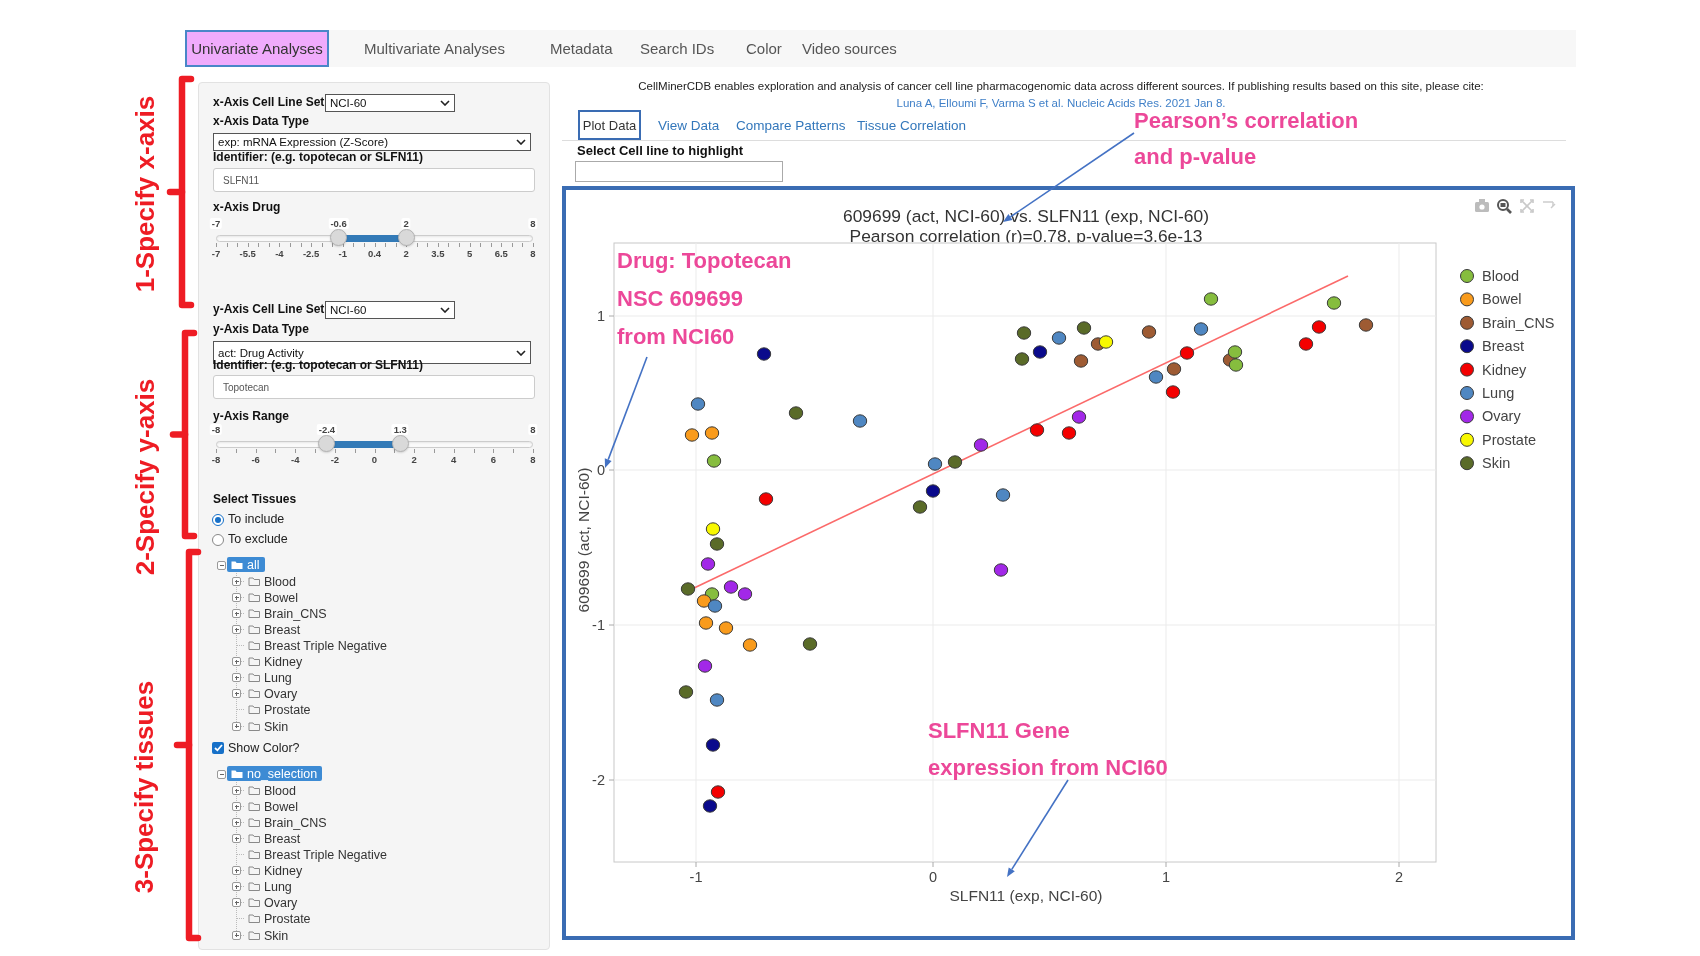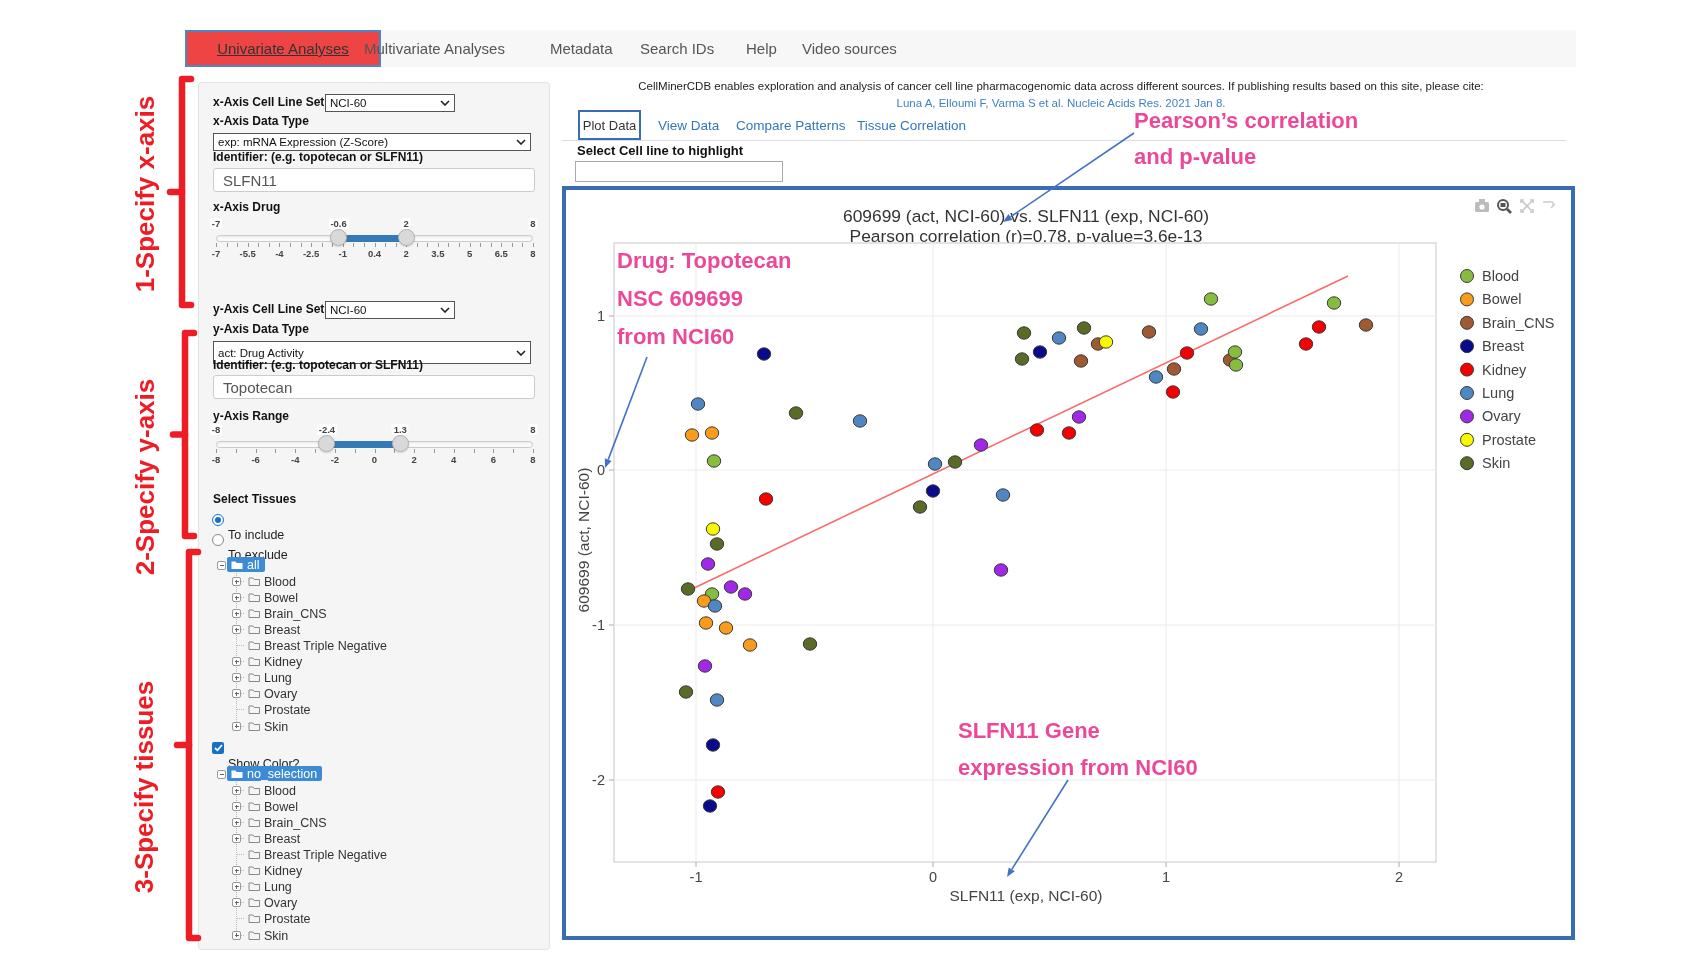--- a/index.html
+++ b/index.html
@@ -1,45 +1,45 @@
 <!DOCTYPE html>
 <html><head>
 <meta charset="utf-8">
 <style>
 * { margin:0; padding:0; box-sizing:border-box; }
 body { width:1700px; height:956px; position:relative; background:#ffffff;
        font-family:"Liberation Sans", sans-serif; overflow:hidden; }
 
 .nav { position:absolute; left:185px; top:30px; width:1391px; height:37px; background:#f7f7f7; }
-.navtab { position:absolute; left:0; top:0; width:196px; height:37px; background:#ef4444;
-  border:2px solid #4a86c8; color:#333; font-size:15px; display:flex; align-items:center; justify-content:center;text-decoration:underline; }
+.navtab { position:absolute; left:0; top:0; width:144px; height:37px; background:#f0abfc;
+  border:2px solid #4a86c8; color:#333; font-size:15px; display:flex; align-items:center; justify-content:center; }
 .navitem { position:absolute; top:0; height:37px; display:flex; align-items:center; color:#555; font-size:15px; }
 
 .panel { position:absolute; left:198px; top:82px; width:352px; height:868px; background:#f5f5f5;
   border:1px solid #e2e2e2; border-radius:4px; }
 .lb { position:absolute; font-weight:bold; color:#111; white-space:nowrap; }
 .sel { position:absolute; background:#fff; border:1px solid #555; display:flex; align-items:center;
   font-size:11.5px; color:#111; padding:8px 4px; white-space:nowrap; }
 .sel span { flex:1; overflow:hidden; }
 .sel .car { flex:none; }
 .inp { position:absolute; background:#fff; border:1px solid #ccc; border-radius:3px; display:flex; align-items:center; }
-.inp span { font-size:15px; color:#555; padding-left:9px; }
+.inp span { font-size:10px; color:#555; padding-left:9px; }
 .sliderval { position:absolute; transform:translateX(-50%); font-size:9.5px; font-weight:bold; color:#444;
   background:#fff; border-radius:2px; padding:0 2px; line-height:11px; }
 .track { position:absolute; height:7px; background:#fafafa; border:1px solid #ccc; border-radius:4px;
   box-shadow:inset 0 1px 2px rgba(0,0,0,.08); }
 .trackfill { position:absolute; height:7px; background:#337ab7; border-radius:2px; }
 .stick { position:absolute; width:1px; height:4px; background:#999; }
 .sticklab { position:absolute; transform:translateX(-50%); font-size:9.5px; font-weight:bold; color:#444; }
 .handle { position:absolute; width:17px; height:17px; border-radius:50%; background:#d9d9d9; border:1px solid #b3b3b3;
   box-shadow:0 1px 2px rgba(0,0,0,.15); }
 .radio { position:absolute; width:12px; height:12px; border-radius:50%; border:1px solid #888; background:#fff; }
 .radio.checked { border:1px solid #1670c8; }
 .radio.checked::after { content:''; position:absolute; left:2px; top:2px; width:6px; height:6px; border-radius:50%; background:#1670c8; }
-.rlab { position:absolute; font-size:12.5px; color:#222;margin-top:16px; }
+.rlab { position:absolute; font-size:12.5px; color:#222; }
 .cbox { position:absolute; width:12px; height:12px; border-radius:2px; background:#1670c8; display:flex; align-items:center; justify-content:center; }
 
 .tgl { position:absolute; width:9px; height:9px; background:#fdfdfd; border:1px solid #999; border-radius:2px; }
 .tgl.plus::before { content:''; position:absolute; left:1.5px; top:3px; width:4px; height:1px; background:#666; }
 .tgl.plus::after { content:''; position:absolute; left:3px; top:1.5px; width:1px; height:4px; background:#666; }
 .tgl.minus::before { content:''; position:absolute; left:1.5px; top:3px; width:4px; height:1px; background:#666; }
 .chip { position:absolute; background:#3d8bd4; color:#fff; font-size:12.5px; border-radius:2px;
   padding:0 5px 0 4px; height:15px; display:flex; align-items:center; white-space:nowrap; }
 .trow { position:absolute; font-size:12.5px; color:#333; white-space:nowrap; }
 .dotv { position:absolute; width:0; border-left:1px dotted #bbb; }
@@ -58,21 +58,21 @@
 .psub { position:absolute; left:566px; top:226px; width:920px; text-align:center; font-size:17.4px; color:#333; }
 .ann { position:absolute; font-weight:bold; color:#ec4899; line-height:38px; font-size:22px; white-space:nowrap; }
 </style>
 </head>
 <body>
 <div class="nav">
   <div class="navtab">Univariate Analyses</div>
   <div class="navitem" style="left:179px">Multivariate Analyses</div>
   <div class="navitem" style="left:365px">Metadata</div>
   <div class="navitem" style="left:455px">Search IDs</div>
-  <div class="navitem" style="left:561px">Help</div>
+  <div class="navitem" style="left:561px">Color</div>
   <div class="navitem" style="left:617px">Video sources</div>
 </div>
 <div class="panel"></div>
 <div class="lb" style="left:213px;top:95px;font-size:12px">x-Axis Cell Line Set</div>
 <div class="sel" style="left:325px;top:94px;width:130px;height:15px">
     <span>NCI-60</span>
     <svg class="car" width="10" height="6" viewBox="0 0 10 6">
       <path d="M1 1 L5 5 L9 1" stroke="#222" stroke-width="1.6" fill="none"></path>
     </svg>
   </div>
@@ -442,21 +442,21 @@
 <text x="916" y="207.9999999999999" font-family="Liberation Sans, sans-serif" font-size="14.5" fill="#444">Lung</text>
 <circle cx="901" cy="226.39999999999986" r="6.5" fill="#a228e8" stroke="#3a3a3a" stroke-width="1"></circle>
 <text x="916" y="231.39999999999986" font-family="Liberation Sans, sans-serif" font-size="14.5" fill="#444">Ovary</text>
 <circle cx="901" cy="249.79999999999984" r="6.5" fill="#f8f800" stroke="#3a3a3a" stroke-width="1"></circle>
 <text x="916" y="254.79999999999984" font-family="Liberation Sans, sans-serif" font-size="14.5" fill="#444">Prostate</text>
 <circle cx="901" cy="273.1999999999998" r="6.5" fill="#5a6b28" stroke="#3a3a3a" stroke-width="1"></circle>
 <text x="916" y="278.1999999999998" font-family="Liberation Sans, sans-serif" font-size="14.5" fill="#444">Skin</text>
 </svg>
 <div class="ann" style="left:1134px;top:103px;line-height:36px">Pearson’s correlation<br>and p-value</div>
 <div class="ann" style="left:617px;top:242px">Drug: Topotecan<br>NSC 609699<br>from NCI60</div>
-<div class="ann" style="left:958px;top:712px;line-height:37px">SLFN11 Gene<br>expression from NCI60</div>
+<div class="ann" style="left:928px;top:712px;line-height:37px">SLFN11 Gene<br>expression from NCI60</div>
 <div class="ann" style="left:137px;top:0;color:#ee1c24;font-size:26px;transform:translate(-50%,-50%) rotate(-90deg);left:145px;top:194px;line-height:28px">1-Specify x-axis</div>
 <div class="ann" style="color:#ee1c24;font-size:26px;transform:translate(-50%,-50%) rotate(-90deg);left:145px;top:477px;line-height:28px">2-Specify y-axis</div>
 <div class="ann" style="color:#ee1c24;font-size:26px;transform:translate(-50%,-50%) rotate(-90deg);left:144px;top:787px;line-height:28px">3-Specify tissues</div>
 <svg width="1700" height="956" style="position:absolute;left:0;top:0;pointer-events:none">
 <line x1="1134" y1="133" x2="1010.4" y2="216.9" stroke="#4472c4" stroke-width="1.6"></line>
     <polygon points="1003,222 1008.4,214.0 1012.5,219.9" fill="#4472c4"></polygon>
 <line x1="647" y1="357" x2="608.2" y2="459.6" stroke="#4472c4" stroke-width="1.6"></line>
     <polygon points="605,468 604.8,458.3 611.6,460.9" fill="#4472c4"></polygon>
 <line x1="1068" y1="780" x2="1011.8" y2="869.4" stroke="#4472c4" stroke-width="1.6"></line>
     <polygon points="1007,877 1008.7,867.5 1014.8,871.3" fill="#4472c4"></polygon>

